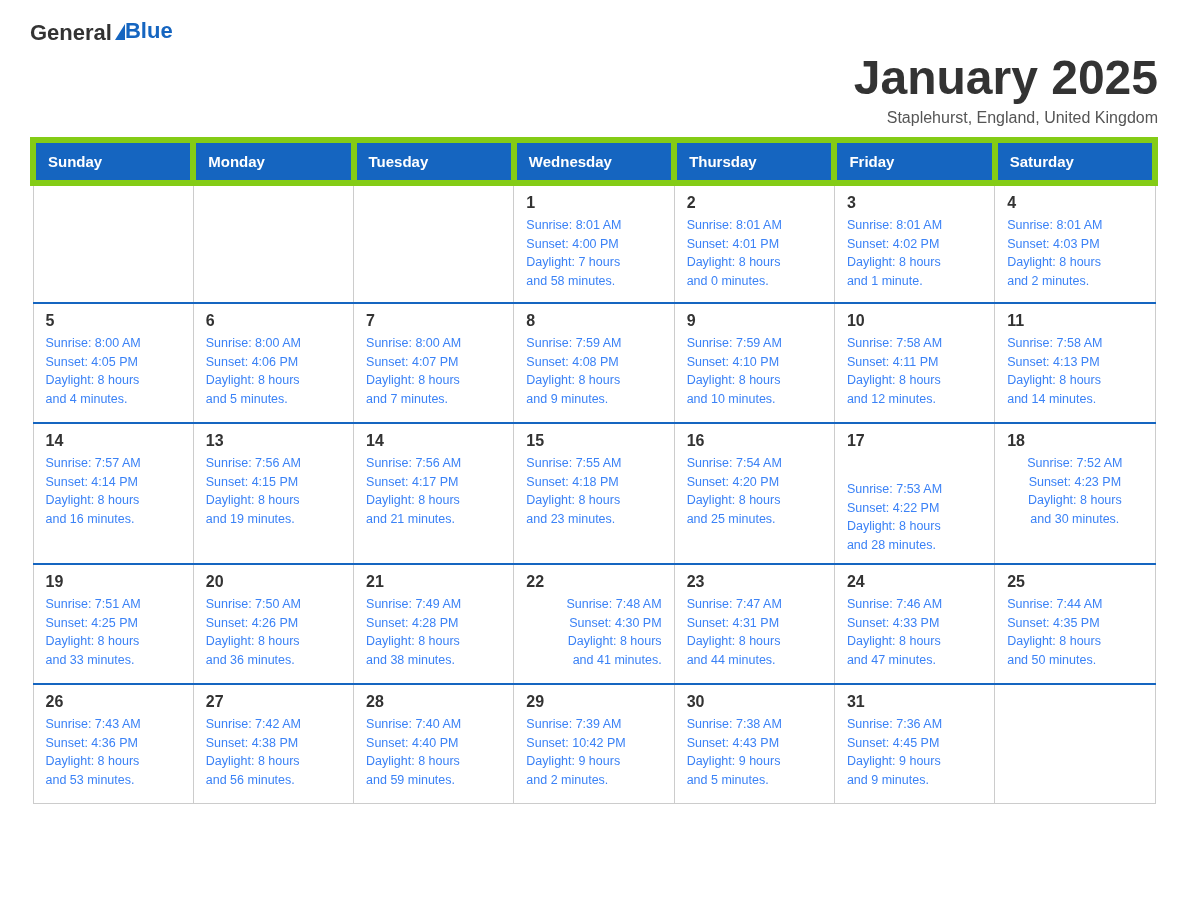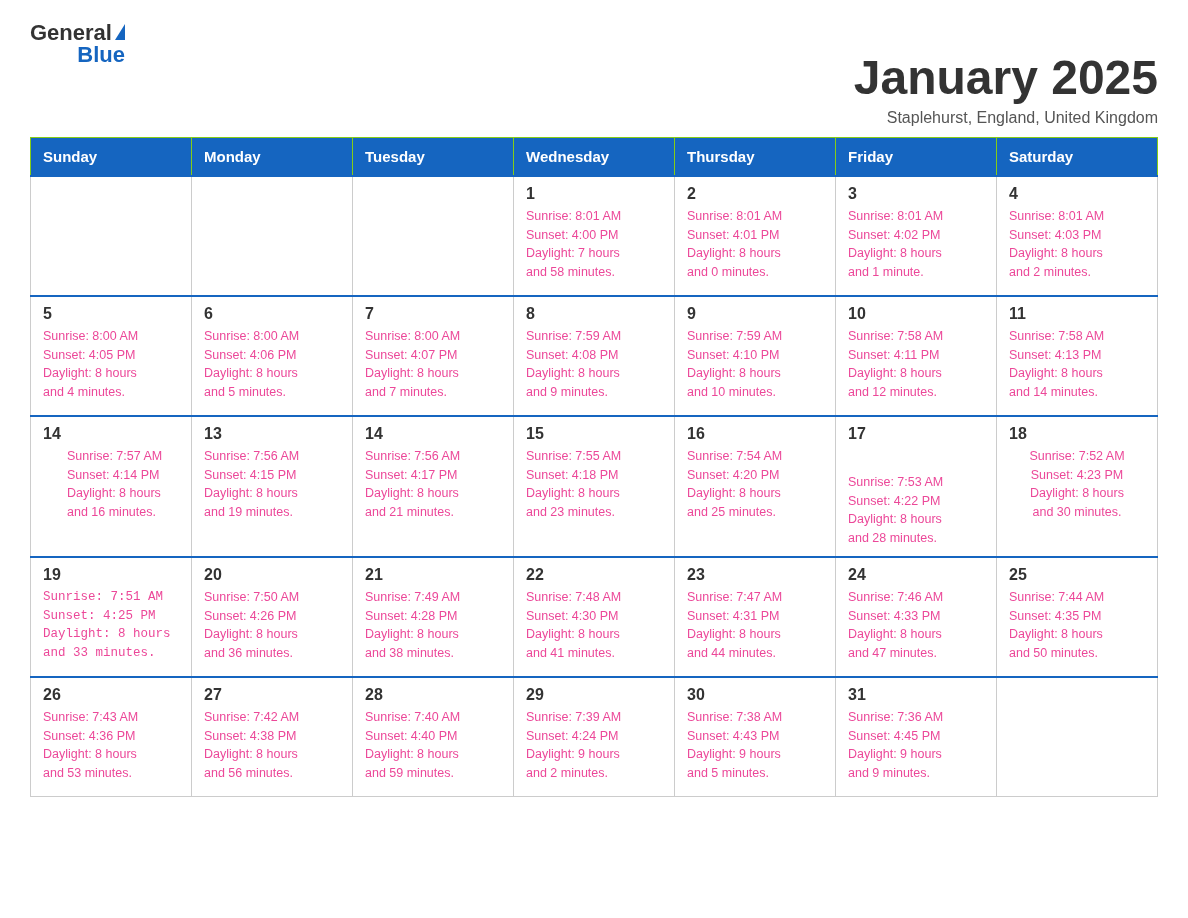--- a/index.html
+++ b/index.html
@@ -52,21 +52,21 @@
       border-collapse: collapse;
       margin-top: 10px;
     }
     thead tr th {
       background-color: #1565c0;
       color: #fff;
       font-size: 15px;
       font-weight: bold;
       padding: 10px 12px;
       text-align: left;
-      border: 1px solid #84cc16;
+      border: 6px solid #84cc16;
     }
     tbody tr td {
       vertical-align: top;
       padding: 8px 12px;
       border: 1px solid #ccc;
       border-top: 2px solid #1565c0;
       font-size: 13px;
       color: #333;
       width: calc(100% / 7);
       min-height: 100px;
@@ -74,33 +74,33 @@
     }
     .day-number {
       font-size: 16px;
       font-weight: bold;
       color: #333;
       display: block;
       margin-bottom: 4px;
     }
     .day-info {
       font-size: 12.5px;
-      color: #ec4899;
+      color: #3b82f6;
       line-height: 1.5;
     }
     tbody tr td.empty {
       background: #fff;
     }
   </style>
 </head>
 <body>
 
 <div class="header">
   <div class="logo">
-    <div style="display:flex;flex-direction:column;align-items:flex-end;">
+    <div style="display:flex;flex-direction:row;align-items:center;">
       <div style="display:flex;align-items:center;">
         <span class="logo-text-general">General</span>
         <div style="display:flex;flex-direction:column;align-items:center;margin-left:3px;margin-top:-2px;">
           <div style="width:0;height:0;border-left:10px solid transparent;border-right:0px solid transparent;border-bottom:16px solid #1565c0;"></div>
         </div>
       </div>
       <span class="logo-text-blue" style="margin-left:0px;margin-top:-4px;">Blue</span>
     </div>
   </div>
   <div class="title-section">
@@ -202,21 +202,21 @@
           <span class="day-number">11</span>
           <div class="day-info" style="white-space: pre-line;">Sunrise: 7:58 AM
 Sunset: 4:13 PM
 Daylight: 8 hours
 and 14 minutes.</div>
         </td>
       </tr>
       <tr>
         <td>
           <span class="day-number">14</span>
-          <div class="day-info" style="white-space: pre-line; margin-left: 24px;">Sunrise: 7:57 AM
+          <div class="day-info" style="white-space: pre-line;">Sunrise: 7:57 AM
 Sunset: 4:14 PM
 Daylight: 8 hours
 and 16 minutes.</div>
         </td>
         <td>
           <span class="day-number">13</span>
           <div class="day-info" style="white-space: pre-line;">Sunrise: 7:56 AM
 Sunset: 4:15 PM
 Daylight: 8 hours
 and 19 minutes.</div>
@@ -253,42 +253,42 @@
           <span class="day-number">18</span>
           <div class="day-info" style="white-space: pre-line; text-align: center;">Sunrise: 7:52 AM
 Sunset: 4:23 PM
 Daylight: 8 hours
 and 30 minutes.</div>
         </td>
       </tr>
       <tr>
         <td>
           <span class="day-number">19</span>
-          <div class="day-info" style="white-space: pre-line; font-family: Liberation Mono, monospace;">Sunrise: 7:51 AM
+          <div class="day-info" style="white-space: pre-line;">Sunrise: 7:51 AM
 Sunset: 4:25 PM
 Daylight: 8 hours
 and 33 minutes.</div>
         </td>
         <td>
           <span class="day-number">20</span>
           <div class="day-info" style="white-space: pre-line;">Sunrise: 7:50 AM
 Sunset: 4:26 PM
 Daylight: 8 hours
 and 36 minutes.</div>
         </td>
         <td>
           <span class="day-number">21</span>
           <div class="day-info" style="white-space: pre-line;">Sunrise: 7:49 AM
 Sunset: 4:28 PM
 Daylight: 8 hours
 and 38 minutes.</div>
         </td>
         <td>
           <span class="day-number">22</span>
-          <div class="day-info" style="white-space: pre-line;">Sunrise: 7:48 AM
+          <div class="day-info" style="white-space: pre-line; text-align: right;">Sunrise: 7:48 AM
 Sunset: 4:30 PM
 Daylight: 8 hours
 and 41 minutes.</div>
         </td>
         <td>
           <span class="day-number">23</span>
           <div class="day-info" style="white-space: pre-line;">Sunrise: 7:47 AM
 Sunset: 4:31 PM
 Daylight: 8 hours
 and 44 minutes.</div>
@@ -326,21 +326,21 @@
         <td>
           <span class="day-number">28</span>
           <div class="day-info" style="white-space: pre-line;">Sunrise: 7:40 AM
 Sunset: 4:40 PM
 Daylight: 8 hours
 and 59 minutes.</div>
         </td>
         <td>
           <span class="day-number">29</span>
           <div class="day-info" style="white-space: pre-line;">Sunrise: 7:39 AM
-Sunset: 4:24 PM
+Sunset: 10:42 PM
 Daylight: 9 hours
 and 2 minutes.</div>
         </td>
         <td>
           <span class="day-number">30</span>
           <div class="day-info" style="white-space: pre-line;">Sunrise: 7:38 AM
 Sunset: 4:43 PM
 Daylight: 9 hours
 and 5 minutes.</div>
         </td>

